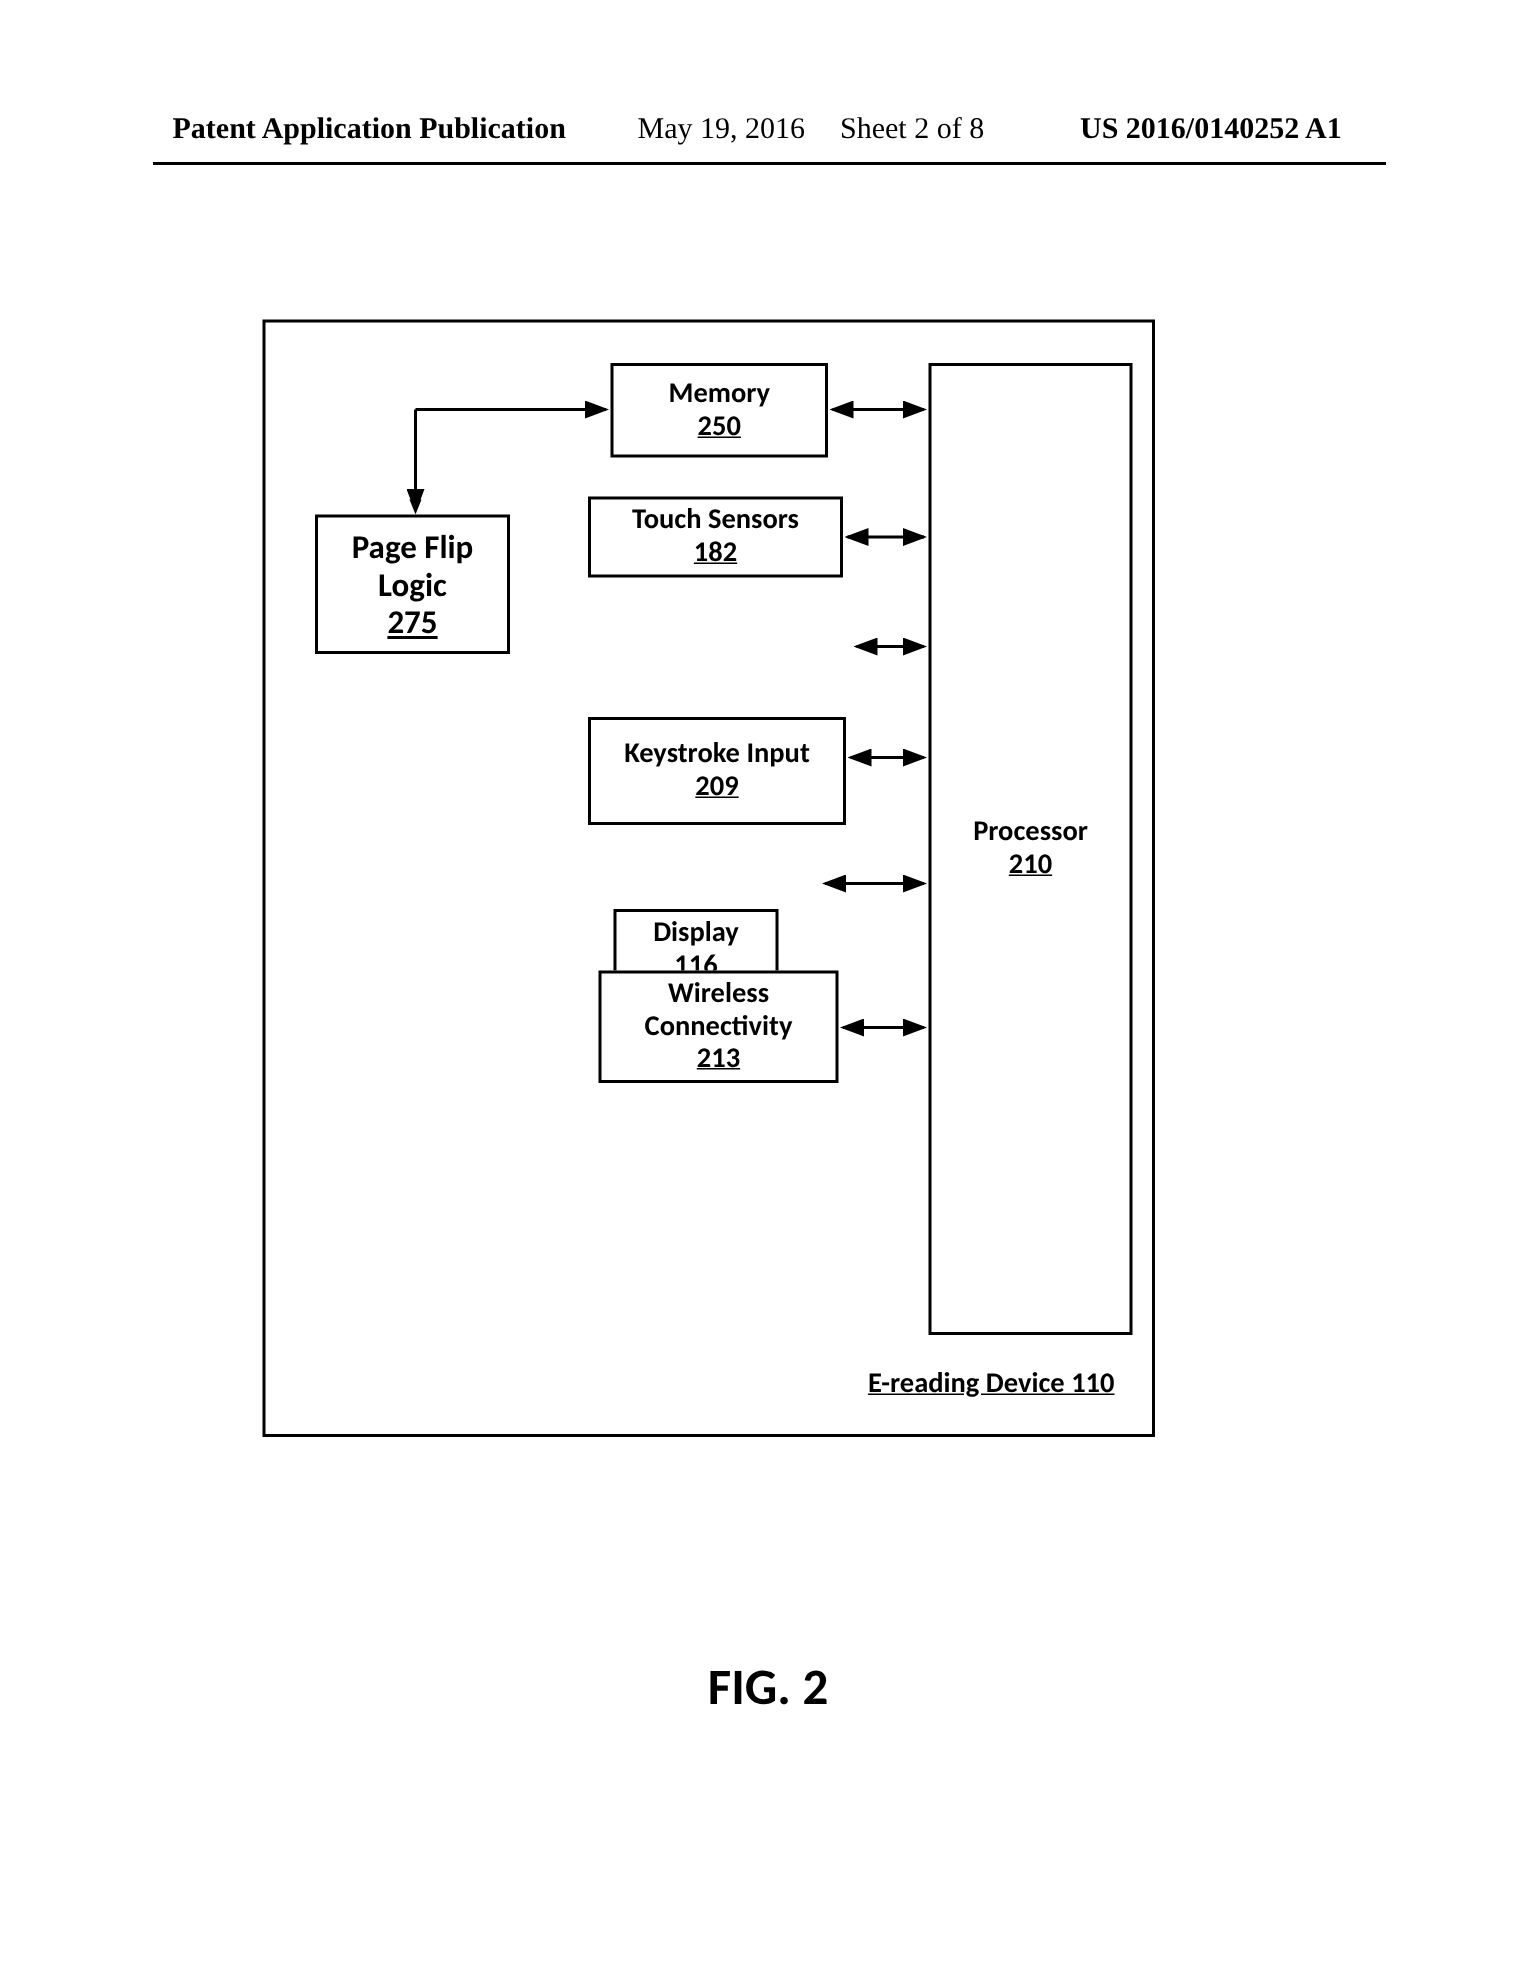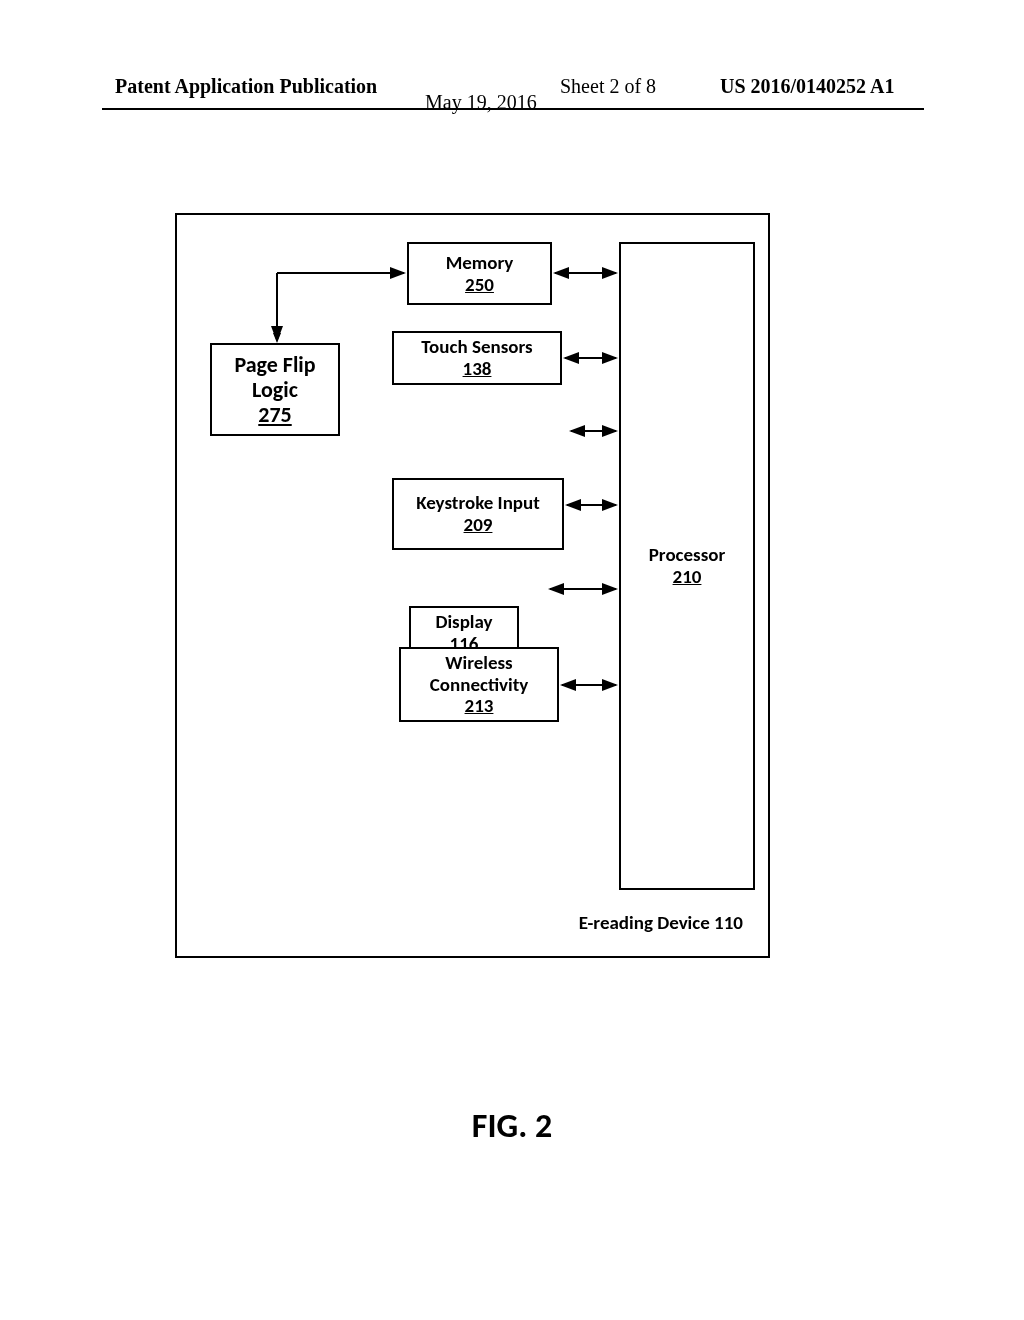--- a/index.html
+++ b/index.html
@@ -20,21 +20,20 @@
     font-size: 20px;
   }
   .header .pub-label {
     position: absolute;
     left: 115px;
     font-weight: bold;
   }
   .header .date {
     position: absolute;
     left: 425px;
-    margin-top: 16px;
   }
   .header .sheet {
     position: absolute;
     left: 560px;
   }
   .header .pubnum {
     position: absolute;
     left: 720px;
     font-weight: bold;
   }
@@ -102,20 +101,21 @@
   }
   .processor {
     left: 442px; top: 27px; width: 136px; height: 648px;
   }
 
   .device-label {
     position: absolute;
     right: 25px;
     bottom: 22px;
     font-weight: bold;
+    text-decoration: underline;
     font-size: 19px;
     text-align: center;
   }
 
   
   svg.arrows {
     position: absolute;
     left: 0; top: 0;
     width: 595px; height: 745px;
     overflow: visible;
@@ -177,21 +177,21 @@
     <span class="num">275</span>
   </div>
 
   <div class="box memory">
     <span>Memory</span>
     <span class="num">250</span>
   </div>
 
   <div class="box touch">
     <span>Touch Sensors</span>
-    <span class="num">138</span>
+    <span class="num">182</span>
   </div>
 
 
   <div class="box keystroke">
     <span>Keystroke Input</span>
     <span class="num">209</span>
   </div>
 
   <div class="box display">
     <span>Display</span>

